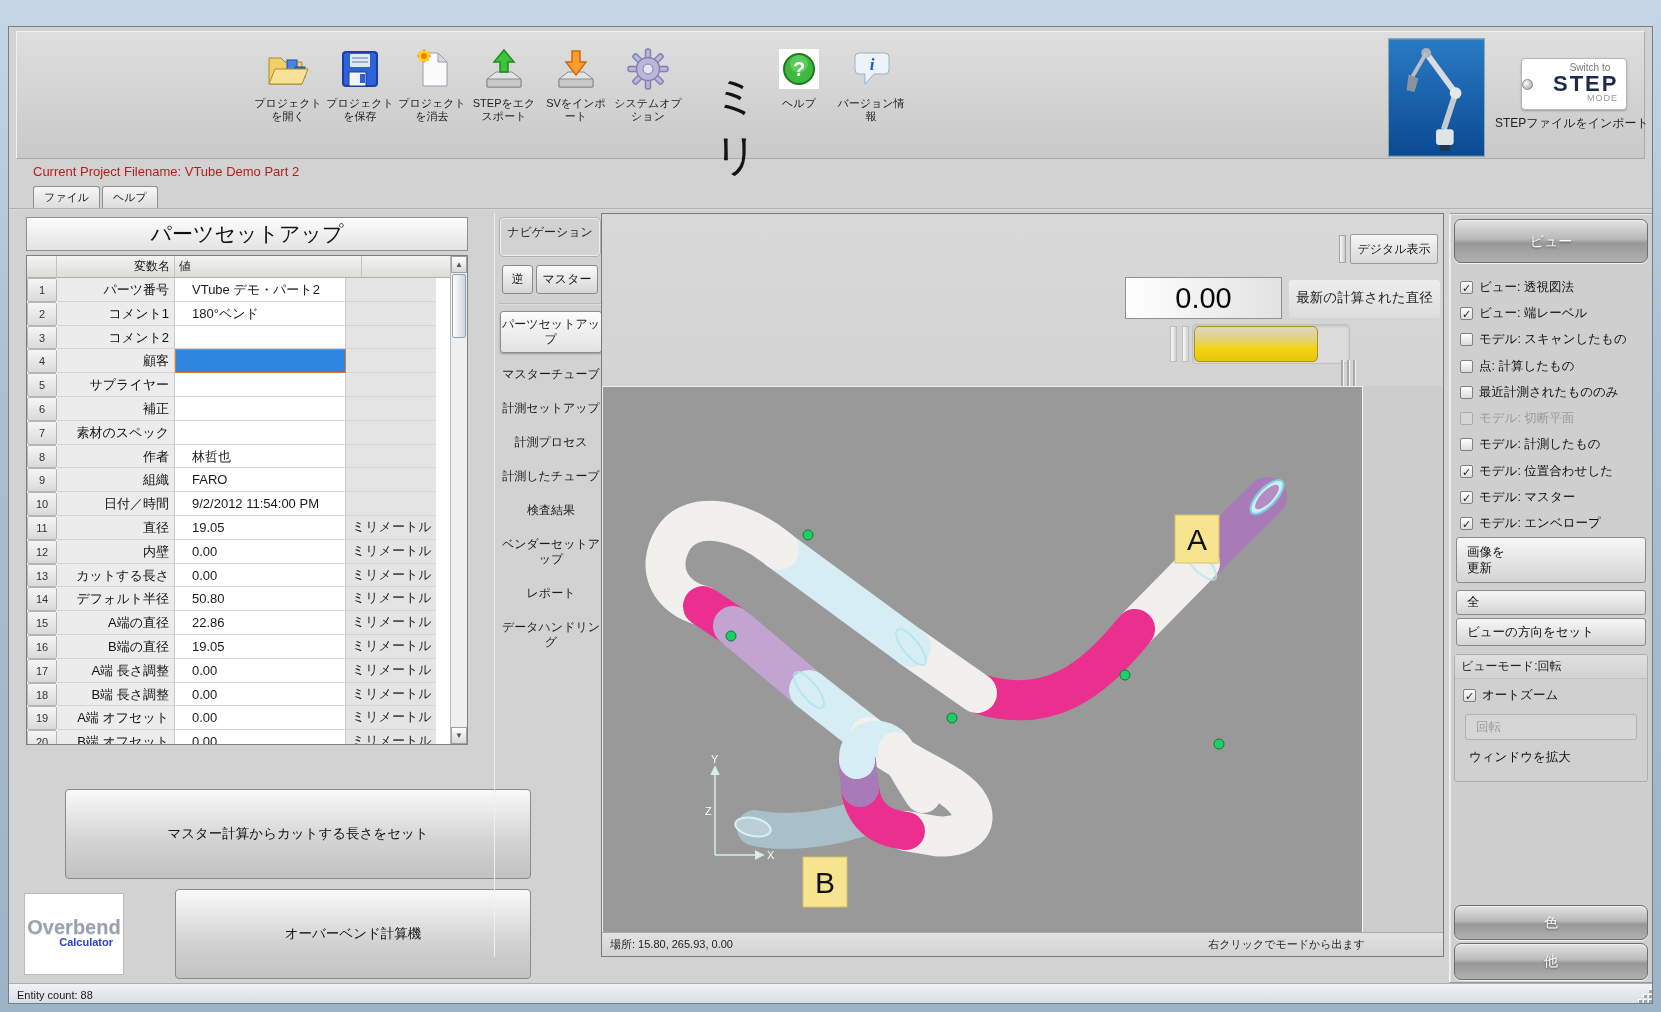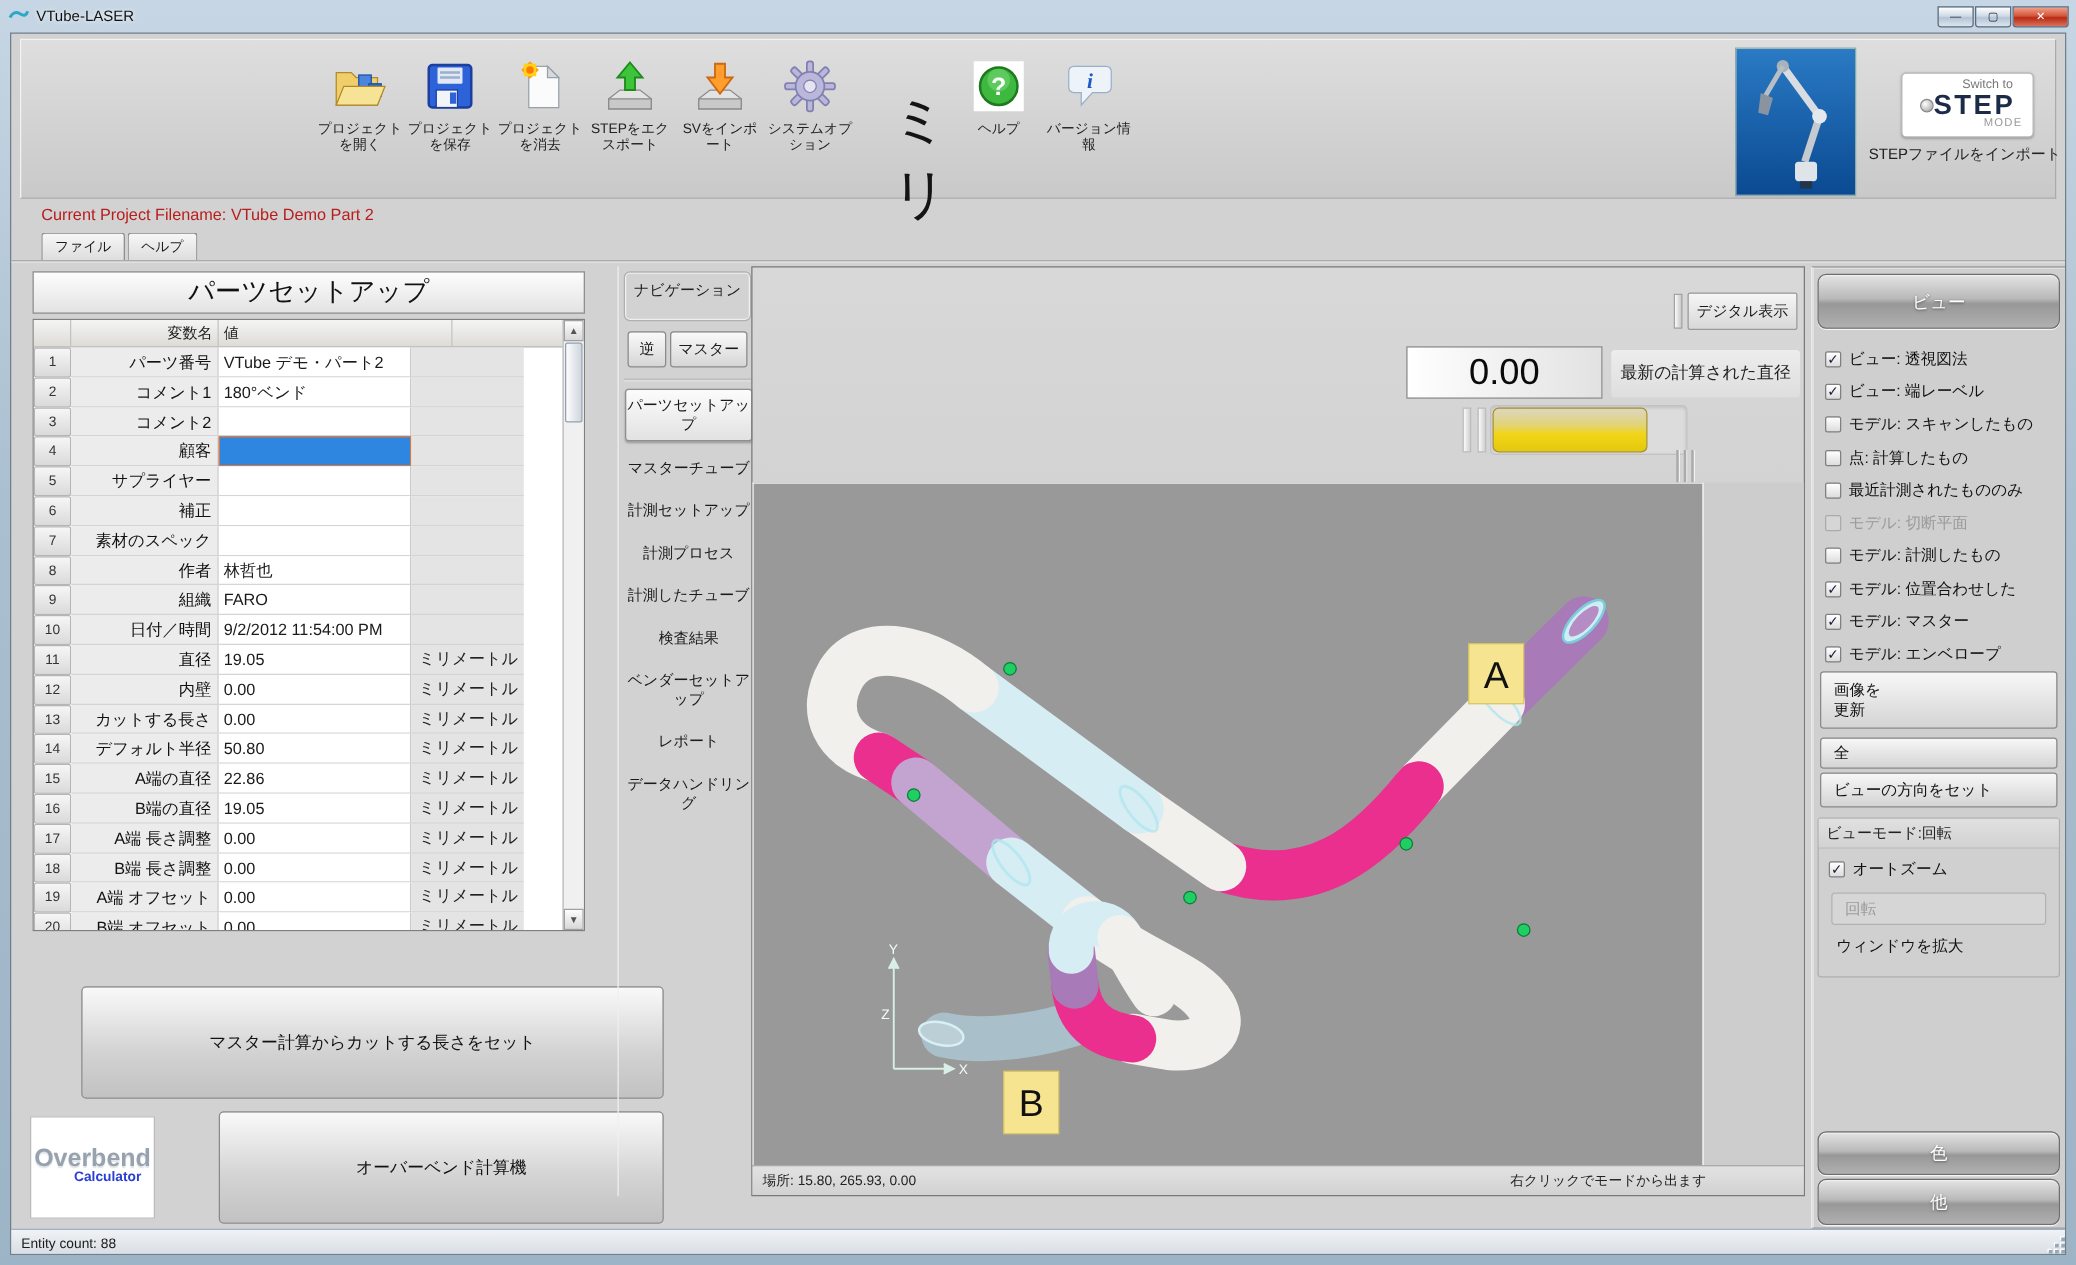--- a/index.html
+++ b/index.html
@@ -22,40 +22,40 @@
   .logo-dot{width:9px;height:9px;border-radius:50%;background:radial-gradient(circle at 35% 35%,#eee,#888);margin-right:2px;}
   .logo-laser .ltxt{font-size:36px;font-weight:900;color:#111;letter-spacing:1px;line-height:1;}
   .logo-rule{flex:1;height:3px;background:#999;margin-left:4px;}
   .titem{top:18px;width:68px;text-align:center;cursor:pointer;}
   .titem svg{width:48px;height:48px;display:block;margin:0 auto;}
   .tcap{margin-top:4px;font-size:11px;line-height:13px;color:#222;word-break:break-all;}
   .milli{top:40px;width:90px;font-size:44px;color:#141414;text-align:center;letter-spacing:2px;}
   .faro{left:1379px;top:11px;width:97px;height:119px;border:1px solid #8aa;box-sizing:border-box;}
   .stepswitch{left:1512px;top:31px;width:106px;height:52px;background:#fff;border:1px solid #b8b8b8;border-radius:4px;box-sizing:border-box;cursor:pointer;box-shadow:0 1px 2px rgba(0,0,0,.25);}
   .sw-small{text-align:center;font-size:10px;color:#777;margin-top:3px;padding-left:32px;}
-  .sw-row{display:flex;align-items:center;justify-content:center;gap:0;}
+  .sw-row{display:flex;align-items:center;justify-content:flex-start;gap:20px;}
   .radio{width:9px;height:9px;border-radius:50%;background:radial-gradient(circle at 35% 35%,#fff,#9a9a9a);border:1px solid #888;}
   .sw-big{font-size:22px;font-weight:900;letter-spacing:2px;color:#1c2b47;line-height:1;}
   .sw-mode{text-align:right;font-size:9px;color:#999;margin:-2px 8px 0 0;letter-spacing:1px;}
   .import-label{left:1486px;top:88px;width:160px;font-size:12px;color:#222;}
   .projline{left:24px;top:137px;font-size:13px;color:#b91c1c;}
   .tabs{left:24px;top:159px;display:flex;gap:2px;}
   .tab{padding:3px 10px 4px;font-size:11px;background:linear-gradient(#f7f7f7,#dcdcdc);border:1px solid #8f8f8f;border-bottom:none;border-radius:3px 3px 0 0;cursor:pointer;}
   .hsep{left:0;top:181px;width:1645px;height:2px;background:linear-gradient(#9a9a9a,#f0f0f0);}
   
   .ptitle{left:17px;top:190px;width:442px;height:34px;background:linear-gradient(#fdfdfd,#e3e3e3);border:1px solid #8f8f8f;box-sizing:border-box;text-align:center;font-size:21px;line-height:31px;color:#111;}
   .ptable{left:17px;top:228px;width:442px;height:490px;background:#fff;border:1px solid #7f7f7f;box-sizing:border-box;overflow:hidden;}
   .thead{display:flex;height:22px;background:linear-gradient(#f4f4f2,#dddcd7);border-bottom:1px solid #b0b0b0;box-sizing:border-box;}
   .thead .hc{box-sizing:border-box;border-right:1px solid #c3c3c3;font-size:12px;line-height:21px;padding:0 4px;color:#222;}
   .trows{position:relative;}
   .trow{display:flex;height:23.8px;box-sizing:border-box;}
   .tc{box-sizing:border-box;border-right:1px solid #c9c9c9;border-bottom:1px solid #d4d4d4;font-size:13px;line-height:23px;overflow:hidden;white-space:nowrap;}
   .tnum{width:30px;background:linear-gradient(#f6f6f6,#dadada);border:1px solid #b5b5b5;border-radius:2px;text-align:center;font-size:11px;color:#333;}
   .tname{width:118px;background:#ececec;text-align:right;padding-right:5px;color:#111;}
-  .tval{width:154px;background:#fff;padding-left:4px;}
+  .tval{width:171px;background:#fff;padding-left:17px;}
   .tval.sel{background:#2f86e0;border:1px solid #e0763a;}
   .tunit{width:90px;background:#e4e4e4;padding-left:6px;color:#222;border-right:none;font-family:Liberation Mono, monospace;}
   .vscroll{position:absolute;right:0;top:0;width:17px;height:100%;background:#f0f0f0;border-left:1px solid #b8b8b8;box-sizing:border-box;}
   .sb-btn{height:17px;background:linear-gradient(#fdfdfd,#d8d8d8);border:1px solid #a0a0a0;box-sizing:border-box;font-size:8px;text-align:center;line-height:15px;color:#555;}
   .sb-btn.bottom{position:absolute;bottom:0;width:100%;}
   .sb-thumb{position:absolute;top:18px;left:1px;width:14px;height:64px;background:linear-gradient(90deg,#fdfdfd,#cfd6dd);border:1px solid #90a0b0;border-radius:2px;box-sizing:border-box;}
   .bigbtn{background:linear-gradient(#f9f9f9,#d2d2d2 60%,#c2c2c2);border:1px solid #8a8a8a;border-radius:4px;box-sizing:border-box;display:flex;align-items:center;justify-content:center;font-size:13.5px;color:#111;cursor:pointer;text-align:center;margin-left:41px;}
   .btn-cut{left:15px;top:762px;width:466px;height:90px;}
   .ob-logo{left:15px;top:866px;width:100px;height:82px;background:#fff;border:1px solid #bbb;box-sizing:border-box;text-align:center;}
   .ob1{margin-top:22px;font-size:20px;font-weight:bold;color:#98a2ae;text-shadow:0 1px 1px #dfe3e8;}
@@ -110,31 +110,20 @@
   .zoomwin{margin:9px 0 0 14px;font-size:12.5px;color:#111;cursor:pointer;}
   
   .entitybar{left:0;top:956px;width:1645px;height:22px;background:linear-gradient(#f0f3f6,#d6dce3);border-top:1px solid #9fb0c0;box-sizing:border-box;font-size:11px;color:#1a1a1a;display:flex;align-items:center;padding-left:8px;}
   .rgrip{position:absolute;right:2px;bottom:2px;width:14px;height:14px;}
   .rgrip i{position:absolute;width:3px;height:3px;background:#9aa8b5;box-shadow:-1px -1px 0 #fff;}
 </style>
 </head>
 <body>
 
 <div class="frame">
-  <div class="titlebar">
-    <svg class="ticon" viewBox="0 0 18 16">
-        <path d="M2 9 q3-6 8-3 t6-2" stroke="#2aa8c8" fill="none" stroke-width="2.4"></path>
-      </svg>
-    <span class="ttext">VTube-LASER</span>
-    <div class="winbtns">
-      <div class="wb">—</div>
-      <div class="wb">▢</div>
-      <div class="wb close">✕</div>
-    </div>
-  </div>
 
   <div class="wbody">
 
     <div class="toolbar abs"></div>
 
     <div class="titem abs" style="left:245px">
       <svg viewBox="0 0 48 48">
         <path d="M5 13 h12 l4 4 h17 v22 H5z" fill="#f0cf6a" stroke="#b08a28"></path>
         <g stroke="#1d4fa8">
             <rect x="23" y="15" width="10" height="10" fill="#4a86e0"></rect>

